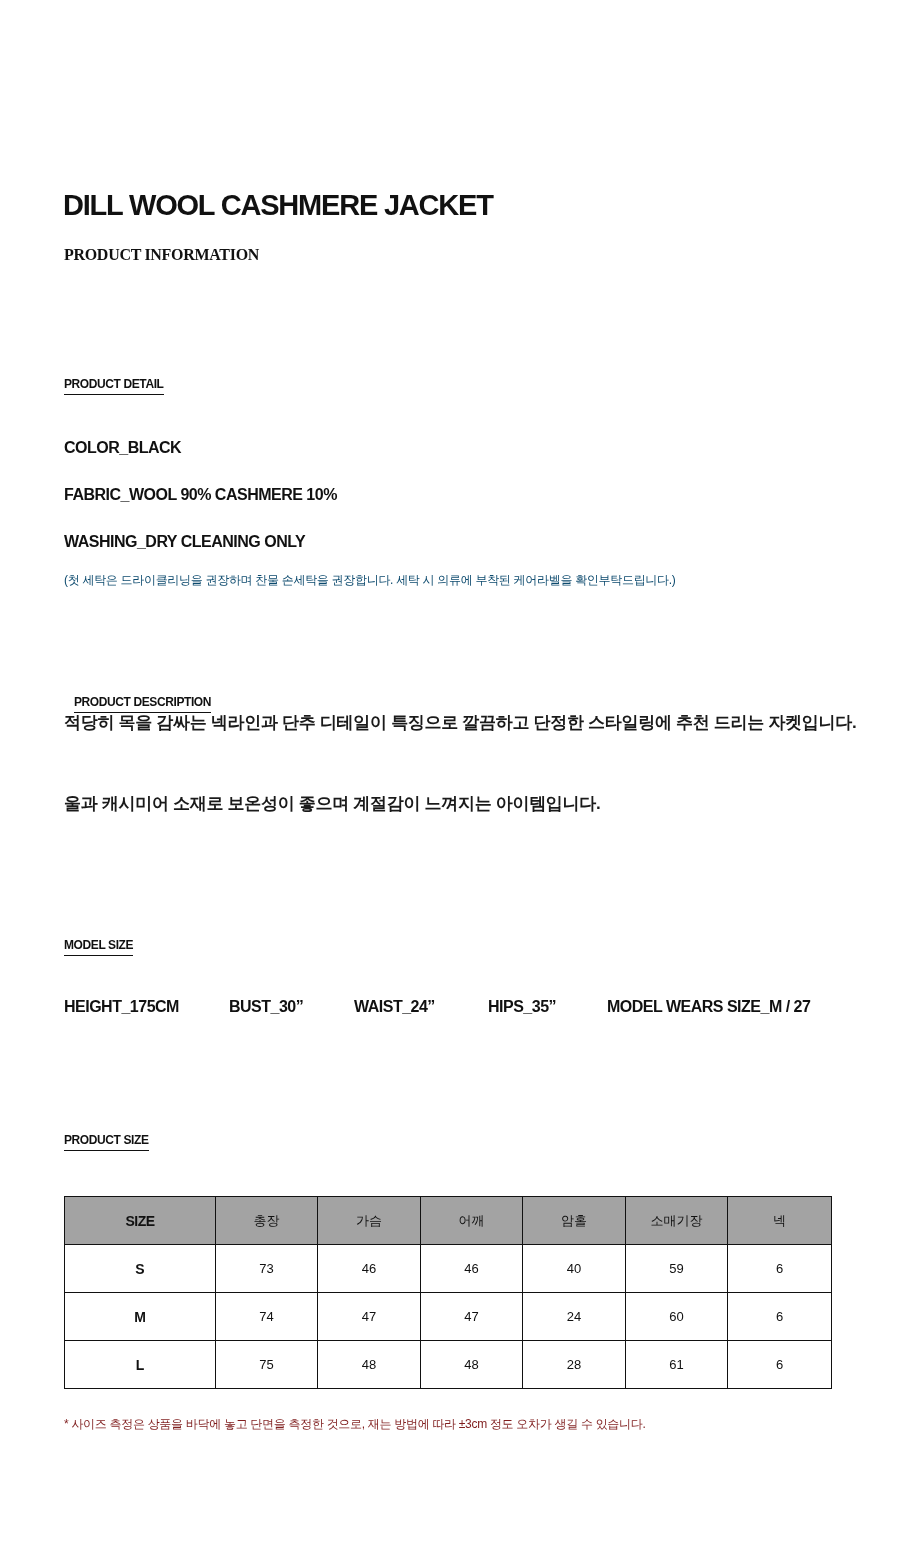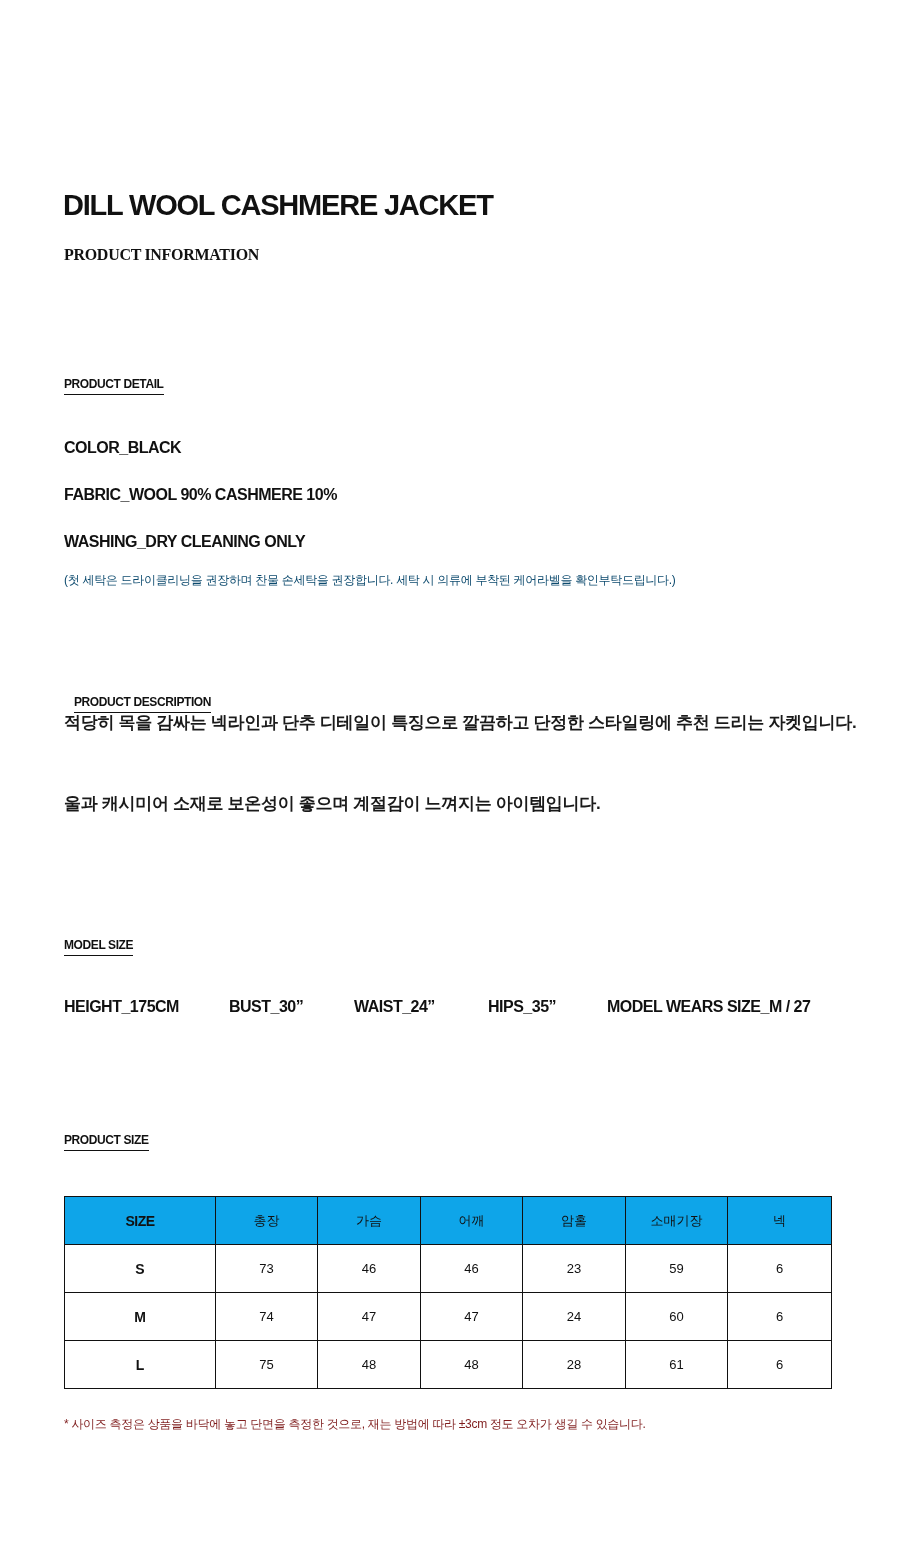--- a/index.html
+++ b/index.html
@@ -77,21 +77,21 @@
     }
     .size-table th, .size-table td {
       border: 1.5px solid #111;
       text-align: center;
       vertical-align: middle;
       height: 48px;
       font-size: 13px;
       color: #111;
     }
     .size-table th {
-      background: #0ea5e9;
+      background: #a3a3a3;
       font-weight: normal;
     }
     .size-table th.first {
       font-weight: bold;
       font-size: 14px;
       letter-spacing: -0.5px;
     }
     .size-table td.size-label {
       font-weight: bold;
       font-size: 14px;
@@ -157,21 +157,21 @@
         <th>소매기장</th>
         <th>넥</th>
       </tr>
     </thead>
     <tbody>
       <tr>
         <td class="size-label">S</td>
         <td>73</td>
         <td>46</td>
         <td>46</td>
-        <td>23</td>
+        <td>40</td>
         <td>59</td>
         <td>6</td>
       </tr>
       <tr>
         <td class="size-label">M</td>
         <td>74</td>
         <td>47</td>
         <td>47</td>
         <td>24</td>
         <td>60</td>

